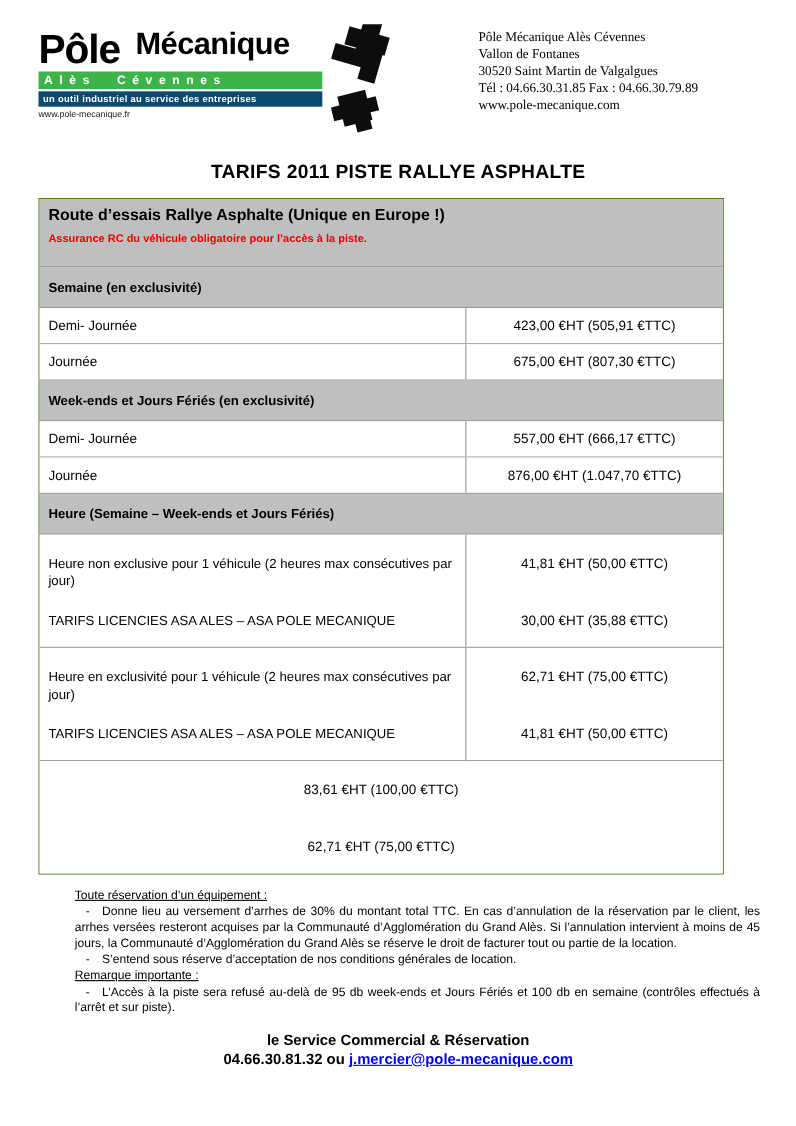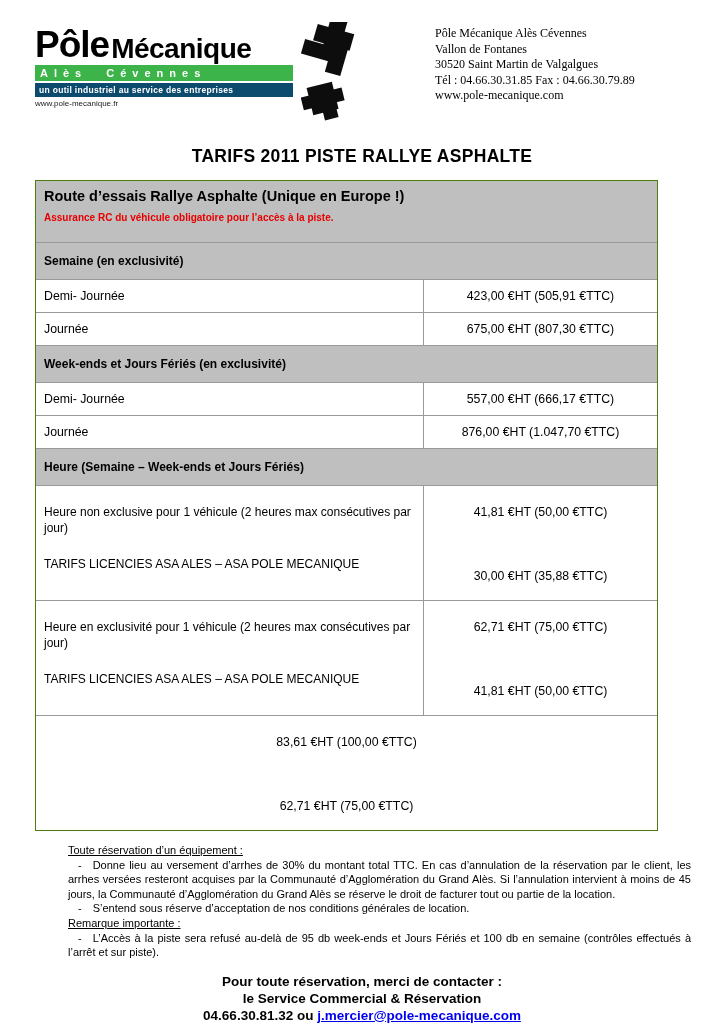--- a/index.html
+++ b/index.html
@@ -12,21 +12,21 @@
   html,body{margin:0;padding:0;background:#fff;}
   .page{
     width:724px;height:1024px;position:relative;overflow:hidden;background:#fff;
     font-family:"Liberation Sans", sans-serif;color:#000;
   }
 
   
   .hdr{display:flex;justify-content:space-between;align-items:flex-start;padding:26px 31px 0 35px;}
   .logo{display:flex;align-items:flex-start;}
   .logo-text{width:258px;}
-  .logo-name{display:flex;align-items:flex-end;line-height:1;white-space:nowrap;}
+  .logo-name{display:flex;align-items:flex-start;line-height:1;white-space:nowrap;gap:12px;}
   .logo-pole{font-size:37px;font-weight:bold;letter-spacing:-1px;}
   .logo-meca{font-size:28px;font-weight:bold;letter-spacing:-0.5px;margin-left:2px;}
   .logo-green{
     margin-top:2px;background:var(--brand_green,#3cb44a);color:#fff;font-weight:bold;
     font-size:11px;letter-spacing:6px;word-spacing:10px;padding:2px 0 2px 5px;white-space:nowrap;
   }
   .logo-black{
     margin-top:2px;background:#0c4a6e;color:#fff;font-size:8.5px;font-weight:bold;
     padding:2px 0 2px 4px;letter-spacing:0.3px;white-space:nowrap;
   }
@@ -45,21 +45,21 @@
   .thead .t2{font-weight:bold;font-size:10px;line-height:18px;color:var(--alert_red,#e80000);margin-top:3px;}
   .sec{background:var(--table_gray,#bfbfbf);font-weight:bold;font-size:12px;padding:11px 8px;border-bottom:1px solid #999;}
   .row{display:flex;background:#fff;border-bottom:1px solid #999;}
   .row .l{width:388px;padding:9px 8px;border-right:1px solid #999;}
   .row .r{flex:1;padding:9px 6px;text-align:center;}
   .hb{display:flex;background:#fff;border-bottom:1px solid #999;}
   .hb:last-child,.row.last{border-bottom:none;}
   .hb .l{width:388px;padding:18px 6px 16px 8px;border-right:1px solid #999;font-size:12px;line-height:16px;}
   .hb .r{flex:1;padding:18px 6px 16px 6px;text-align:center;font-size:12.3px;line-height:16px;}
   .hb .lic{margin-top:20px;}
-  .hb .p2{margin-top:48px;text-align:center;}
+  .hb .p2{margin-top:36px;text-align:center;}
 
   
   .notes{margin:12px 33px 0 68px;width:623px;font-size:11px;line-height:14.6px;}
   .nh{text-decoration:underline;margin:0;}
   .nb{margin:0;text-align:justify;text-indent:10px;}
   .nb .dash{margin-right:11px;}
 
   
   .cta{margin-top:13px;text-align:center;font-weight:bold;font-size:13.5px;line-height:17px;}
   .cta .email{color:var(--link_blue,#0000ee);text-decoration:underline;cursor:pointer;}
@@ -169,18 +169,17 @@
 
   <div class="notes">
     <p class="nh">Toute réservation d’un équipement :</p>
     <p class="nb"><span class="dash">-</span><span>Donne lieu au versement d’arrhes de 30% du montant total TTC. En cas d’annulation de la réservation par le client, les arrhes versées resteront acquises par la Communauté d’Agglomération du Grand Alès. Si l’annulation intervient à moins de 45 jours, la Communauté d’Agglomération du Grand Alès se réserve le droit de facturer tout ou partie de la location.</span></p>
     <p class="nb"><span class="dash">-</span><span>S’entend sous réserve d’acceptation de nos conditions générales de location.</span></p>
     <p class="nh">Remarque importante :</p>
     <p class="nb"><span class="dash">-</span><span>L’Accès à la piste sera refusé au-delà de 95 db week-ends et Jours Fériés et 100 db en semaine (contrôles effectués à l’arrêt et sur piste).</span></p>
   </div>
 
   <div class="cta">
-    <div>Pour toute réservation, merci de contacter :</div>
     <div>le Service Commercial &amp; Réservation</div>
     <div><span>04.66.30.81.32 ou </span><a class="email">j.mercier@pole-mecanique.com</a></div>
   </div>
 
 </div>
 
 </body></html>

